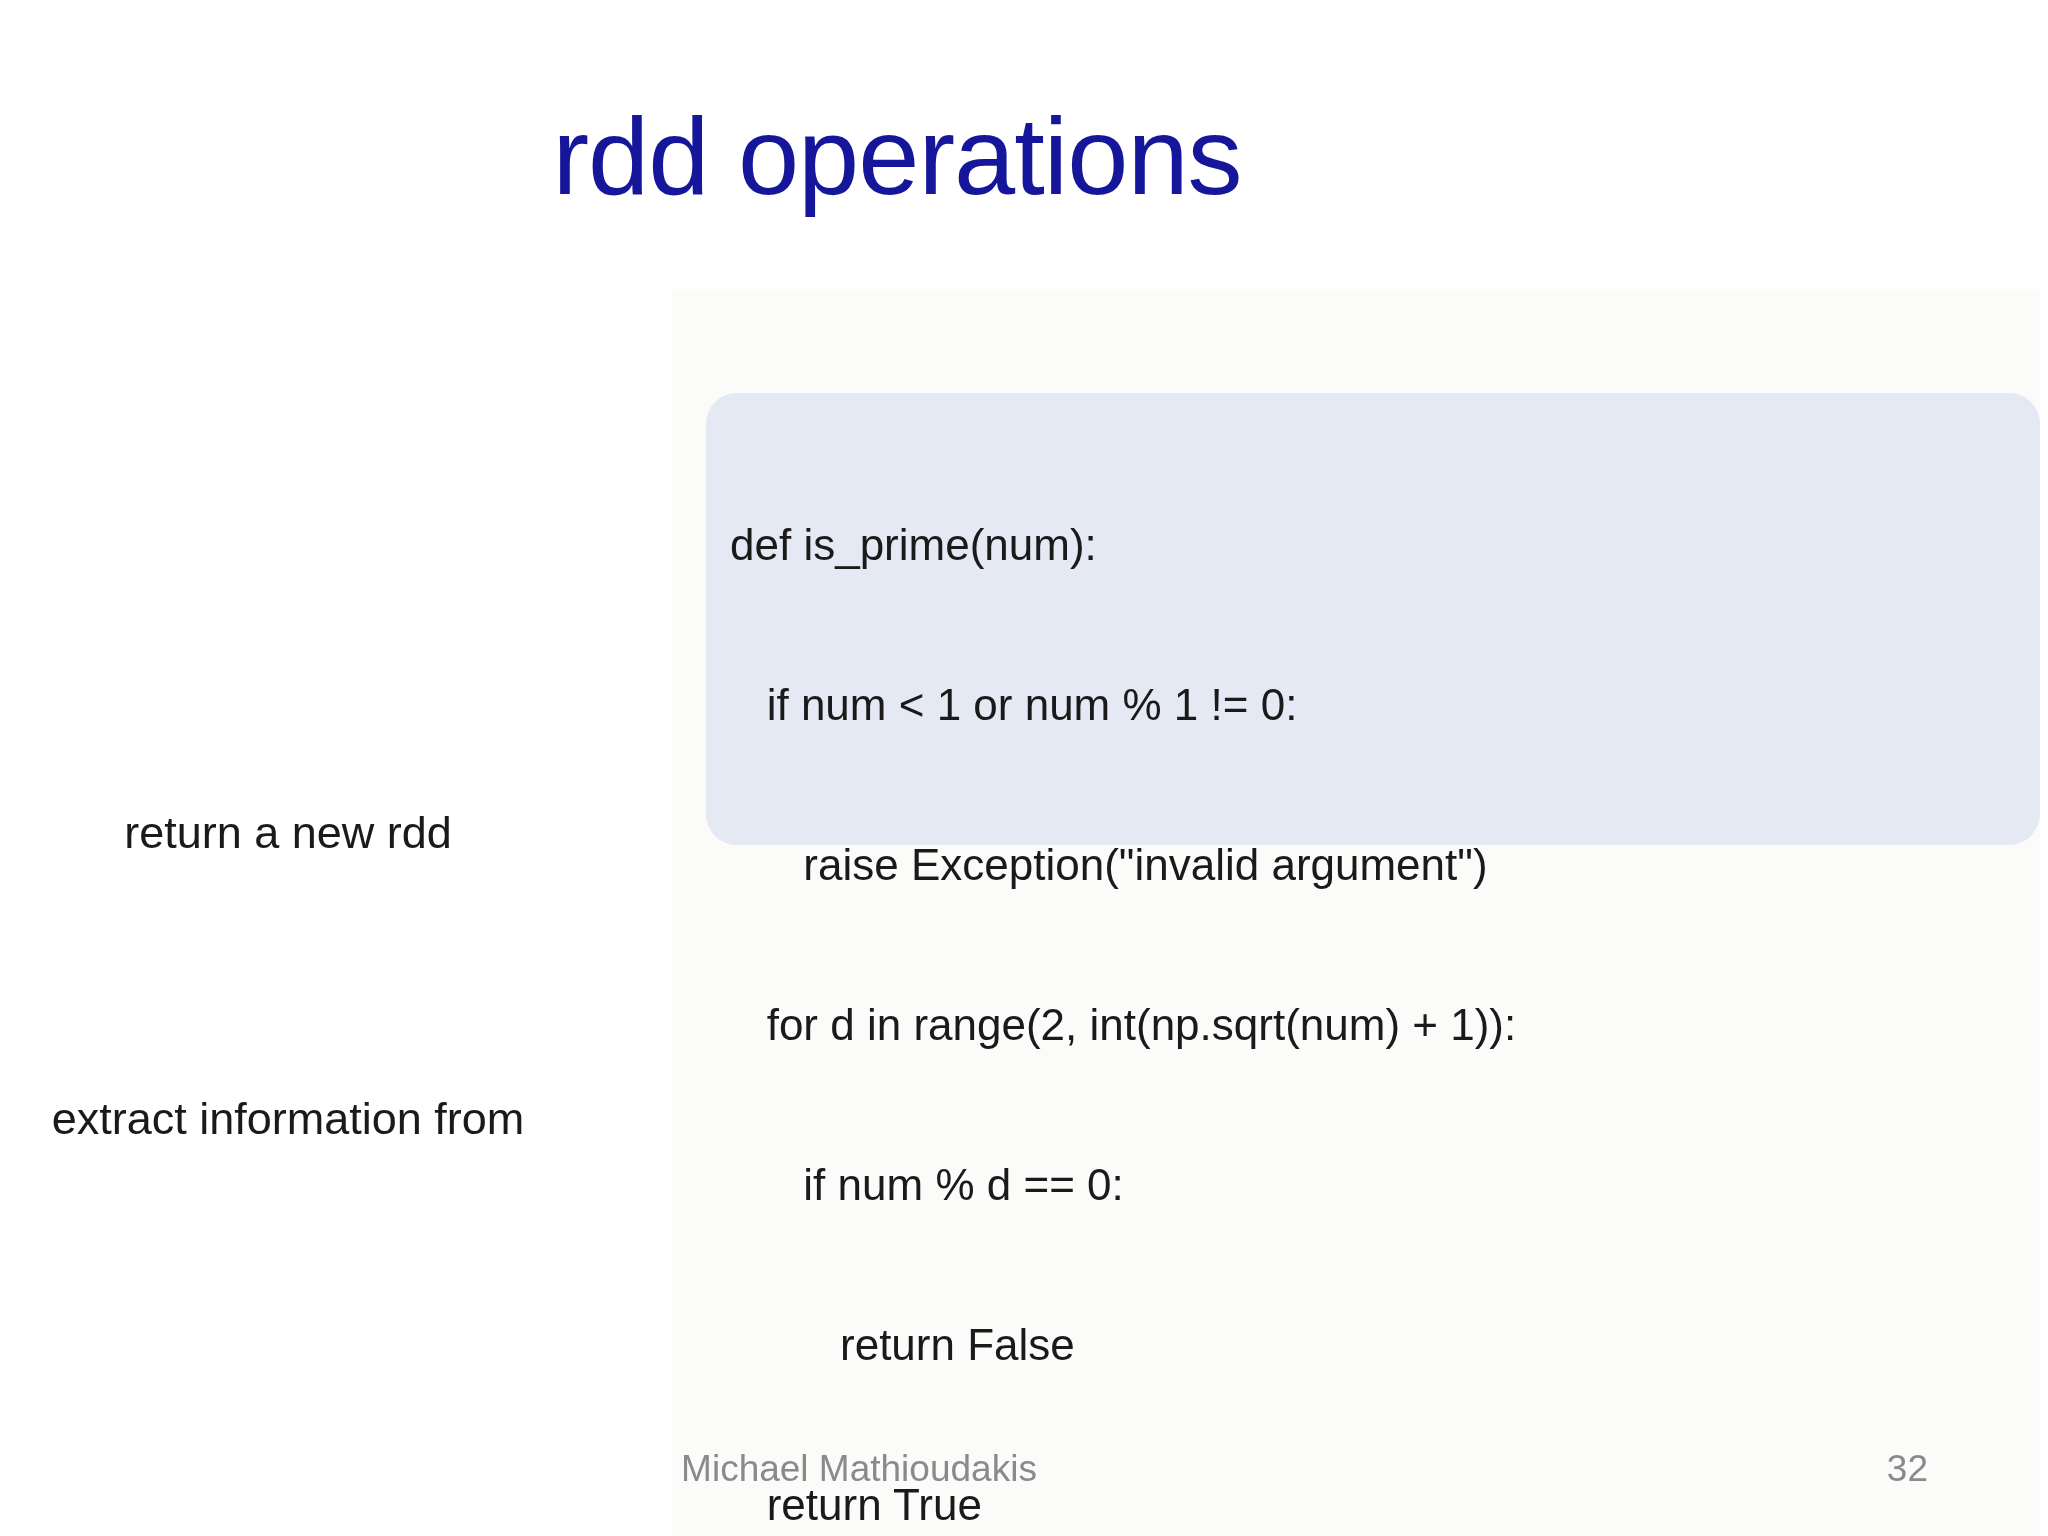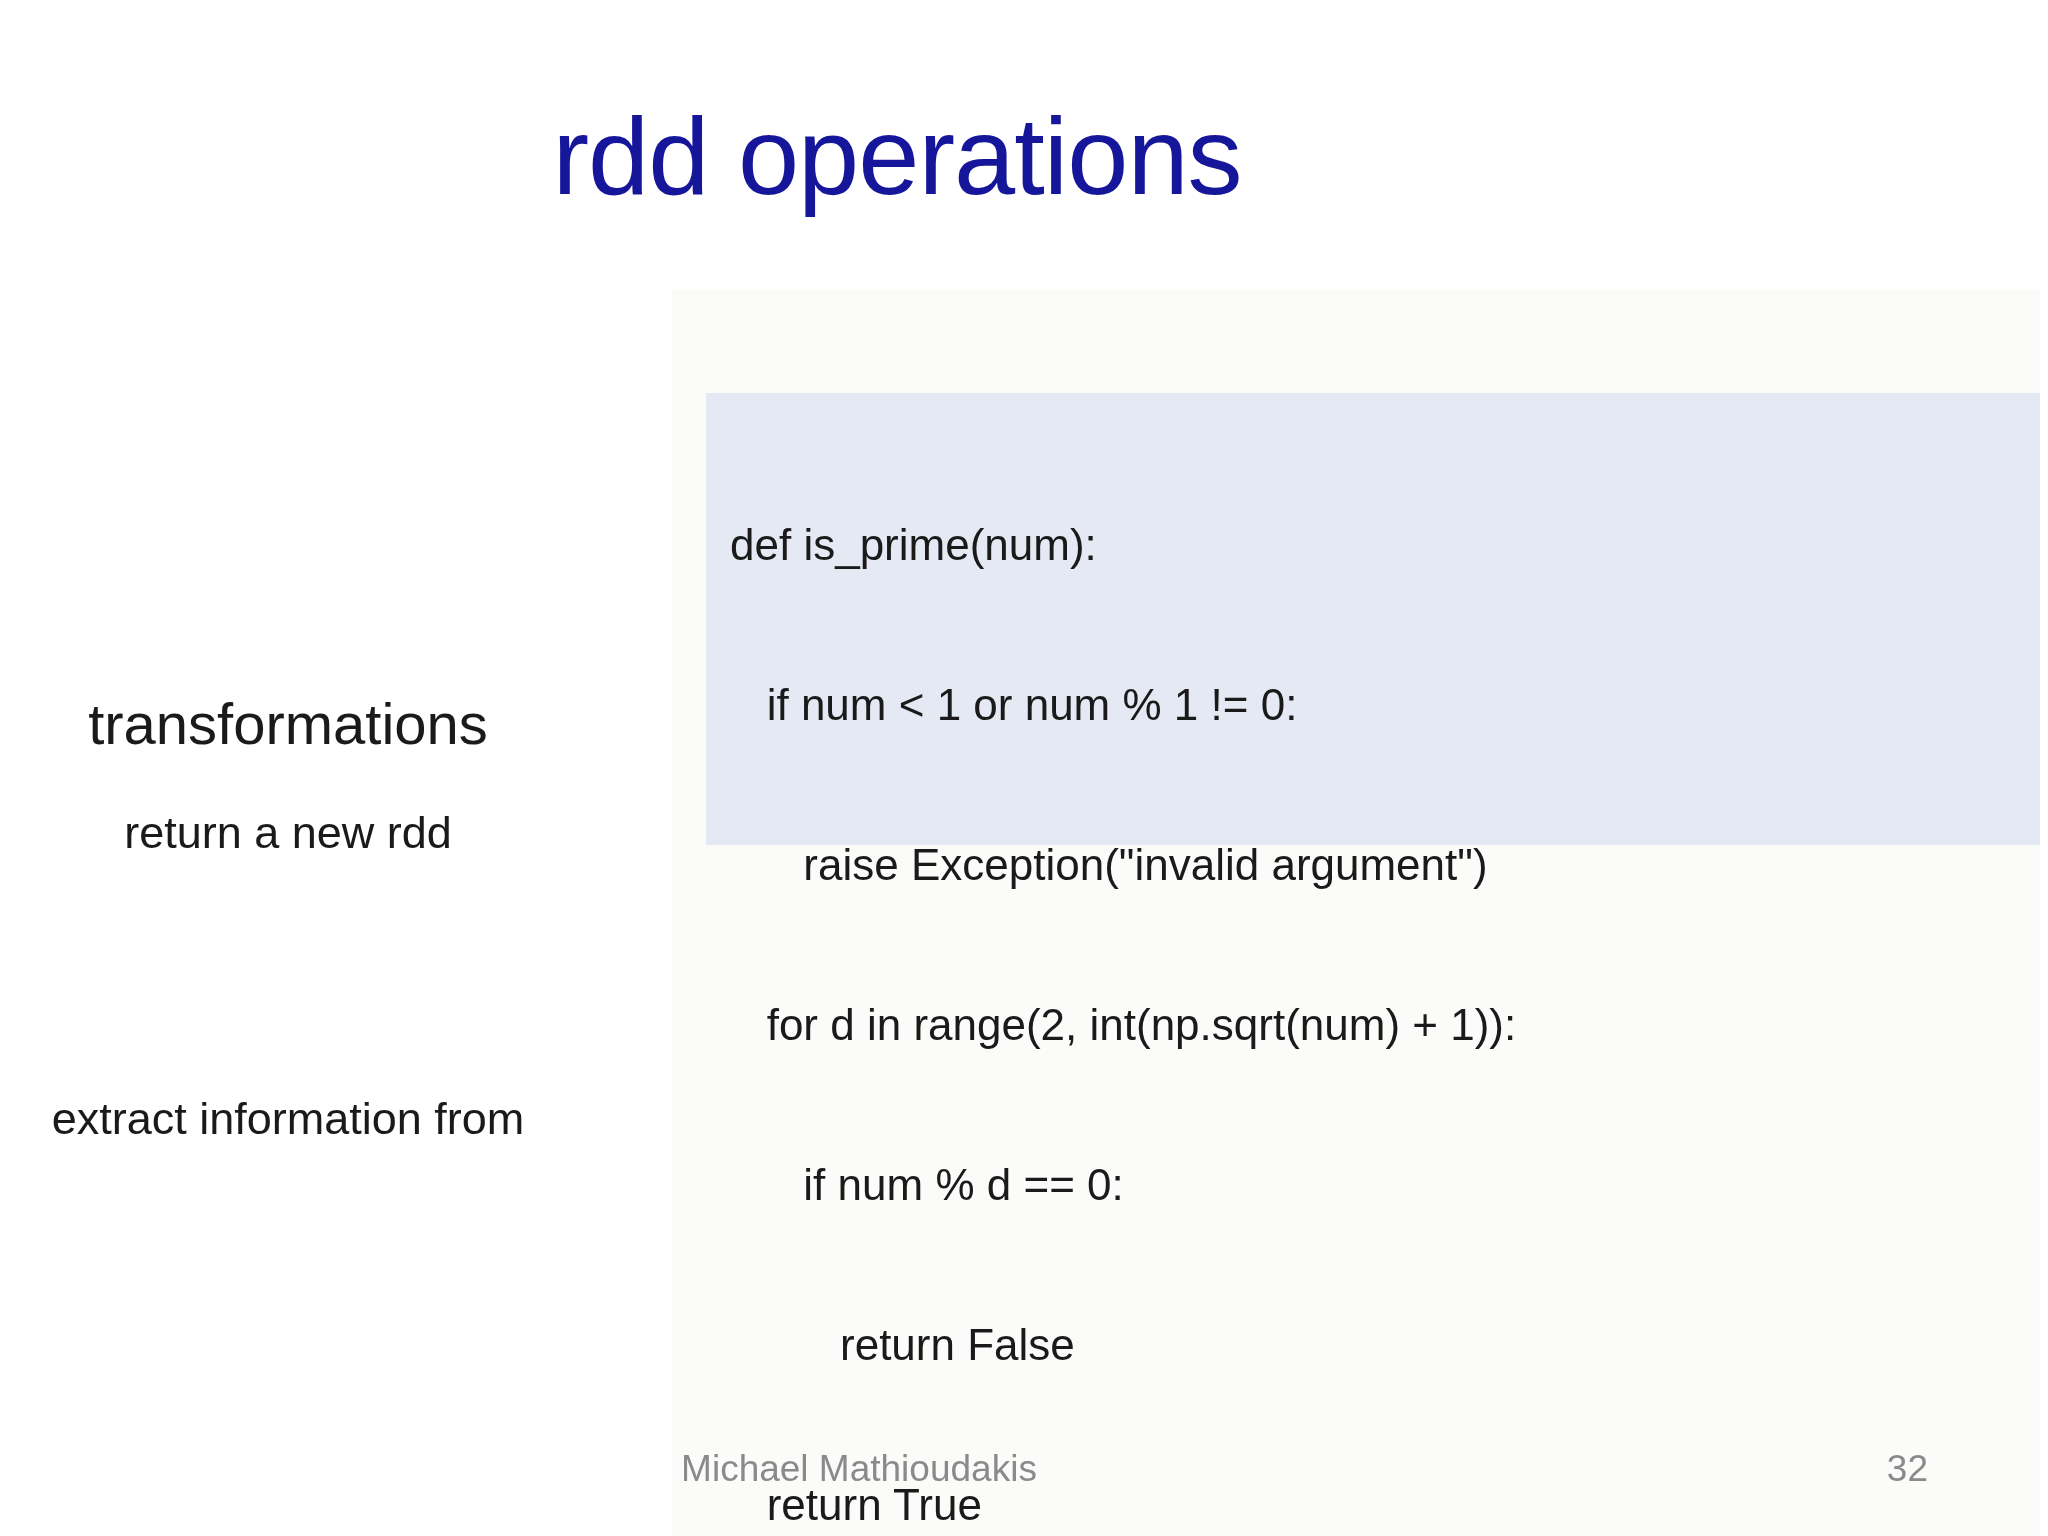--- a/index.html
+++ b/index.html
@@ -33,20 +33,21 @@
   .lbl-transformations{top:692px;}
   .sub-transformations{top:798px;}
   .lbl-actions{top:986px;}
   .sub-actions{top:1084px;}
 
   .code-block{
     position:absolute;left:706px;width:1334px;
     box-sizing:border-box;
     font-size:44px;color:#1a1a1a;
     white-space:pre;
+    border-radius:31px;
   }
   .code-isprime{
     top:393px;height:452px;
     background:var(--code1-bg,#e4e9f3);
     padding:22px 0 0 24px;
   }
   .code-isprime .code-line{height:60px;line-height:60px;}
 
   .code-usage{
     top:983px;height:327px;
@@ -67,21 +68,20 @@
 </style>
 </head>
 <body>
 
 <div class="slide">
 
   <div class="right-panel"></div>
 
   <div class="title">rdd operations</div>
 
-  <div class="left-label heading lbl-transformations">transformations</div>
 
   <div class="left-label subheading sub-transformations">return a new rdd</div>
 
 
   <div class="left-label subheading sub-actions">
     <div>extract information from</div>
   </div>
 
   <div class="code-block code-isprime">
     <div class="code-line">def is_prime(num):</div>

